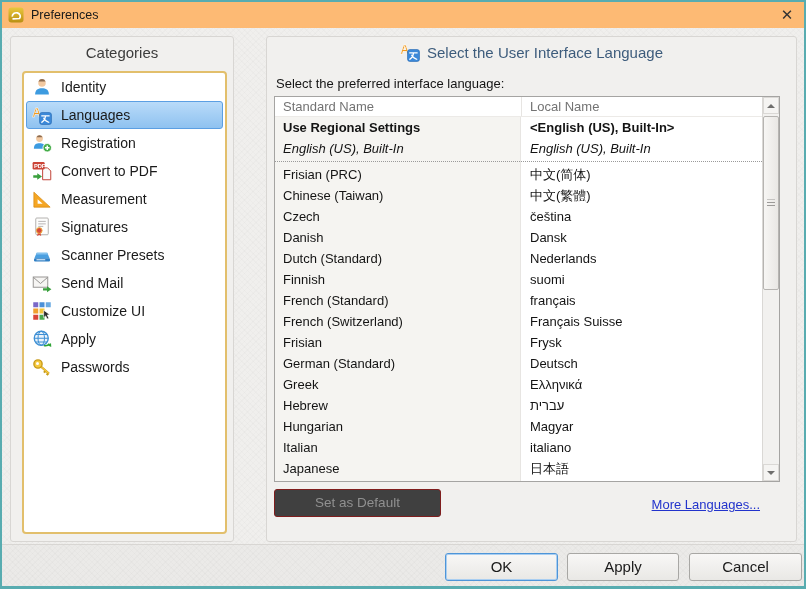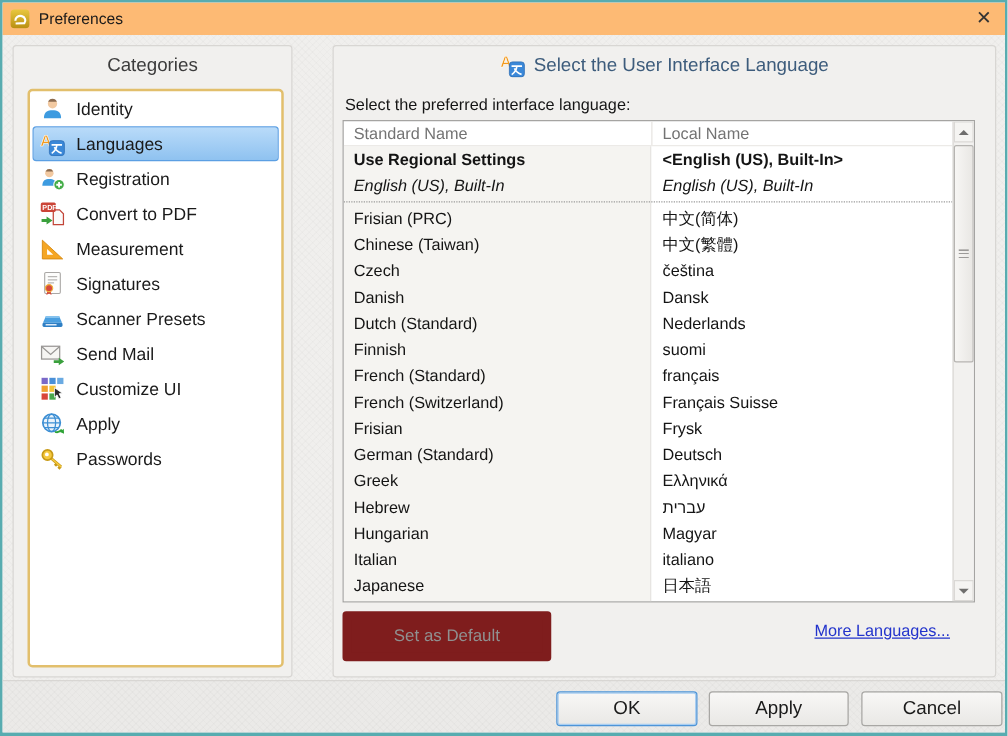--- a/index.html
+++ b/index.html
@@ -114,23 +114,23 @@
     transform:translate(-50%,-50%);
     background:repeating-linear-gradient(#9c9a98 0 1px, transparent 1px 3px);
   }
   
   .btn {
     font-size:15px; color:#1a1a1a; text-align:center;
     background:linear-gradient(#f8f7f6,#e9e8e5);
     border:1px solid #a8a7a4; border-radius:3px;
   }
   .set-default {
-    position:absolute; left:7px; top:452px; width:167px; height:40px;
+    position:absolute; left:7px; top:452px; width:167px; height:28px;
     line-height:26px; color:#909090;
-    background:#7f1d1d; border:7px solid #7f1d1d; border-radius:3px;
+    background:#404040; border:1px solid #7f1d1d; border-radius:3px;
     text-align:center; font-size:13.5px;
   }
   .more-link {
     position:absolute; right:36px; top:460px; font-size:13px;
     color:#2233cc; text-decoration:underline; cursor:pointer;
   }
   
   .footer {
     position:absolute; left:0; right:0; bottom:0; height:42px;
     border-top:1px solid #d8d6d3; background:rgba(0,0,0,0.018);

